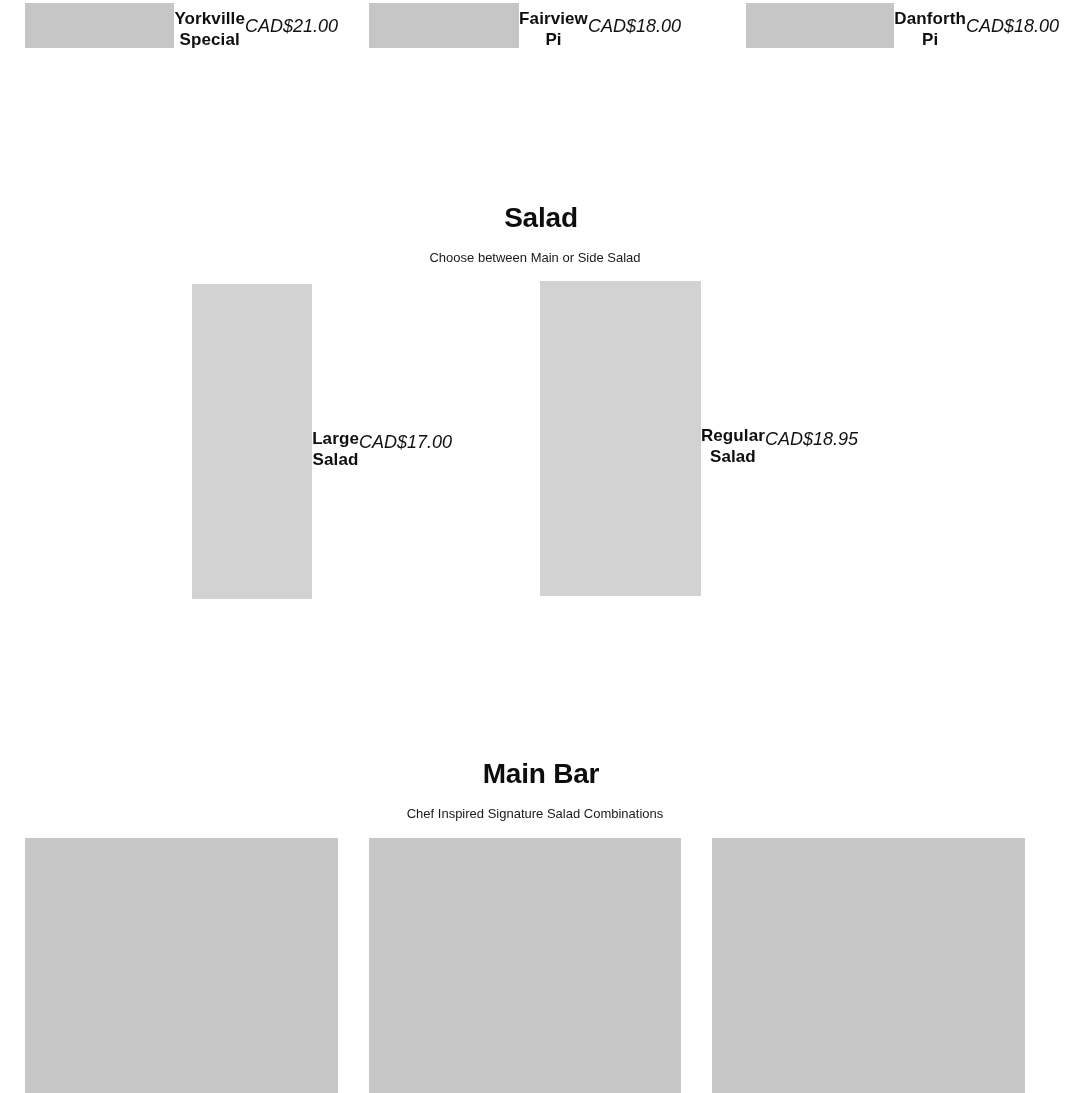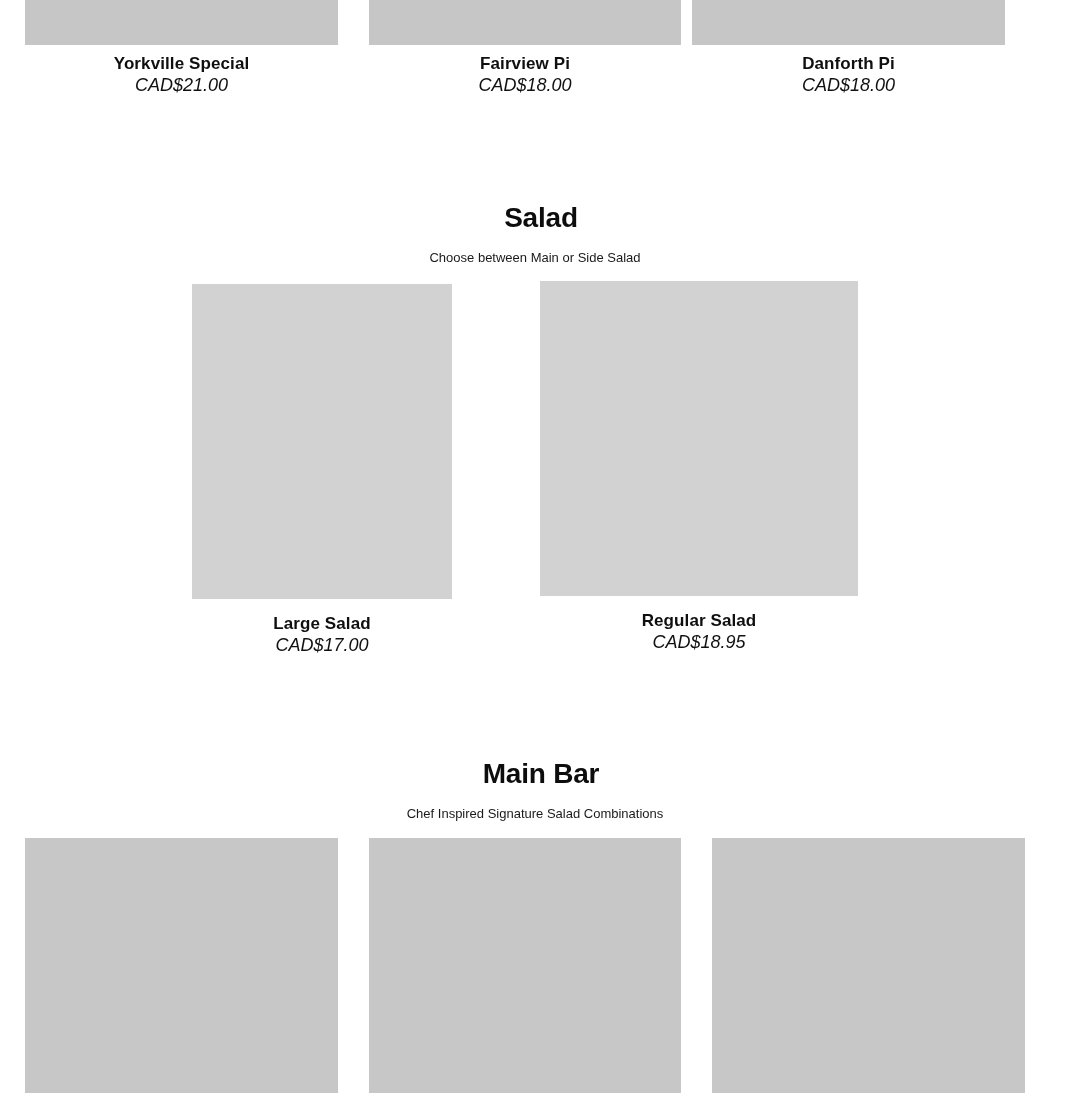--- a/index.html
+++ b/index.html
@@ -22,21 +22,20 @@
     width: 1070px;
     height: 1093px;
     background: #ffffff;
     overflow: hidden;
   }
 
   
   .card {
     position: absolute;
     display: flex;
-    flex-direction: column;
     align-items: center;
   }
 
   .card-image {
     width: 100%;
     background: #c9c9c9;
     display: block;
   }
 
   .card-title {
@@ -113,21 +112,21 @@
     <div class="card-title">Yorkville Special</div>
     <div class="card-price">CAD$21.00</div>
   </div>
 
   <div class="card row-top-card" style="left:369px; top:0px; width:312px;">
     <div class="card-image"></div>
     <div class="card-title">Fairview Pi</div>
     <div class="card-price">CAD$18.00</div>
   </div>
 
-  <div class="card row-top-card" style="left:692px; top:0px; width:313px;align-items:center;">
+  <div class="card row-top-card" style="left:746px; top:0px; width:313px;align-items:center;">
     <div class="card-image"></div>
     <div class="card-title">Danforth Pi</div>
     <div class="card-price">CAD$18.00</div>
   </div>
 
   <div class="section-head" style="top:201px;">
     <div class="section-title">Salad</div>
     <div class="section-subtitle">Choose between Main or Side Salad</div>
   </div>
 

